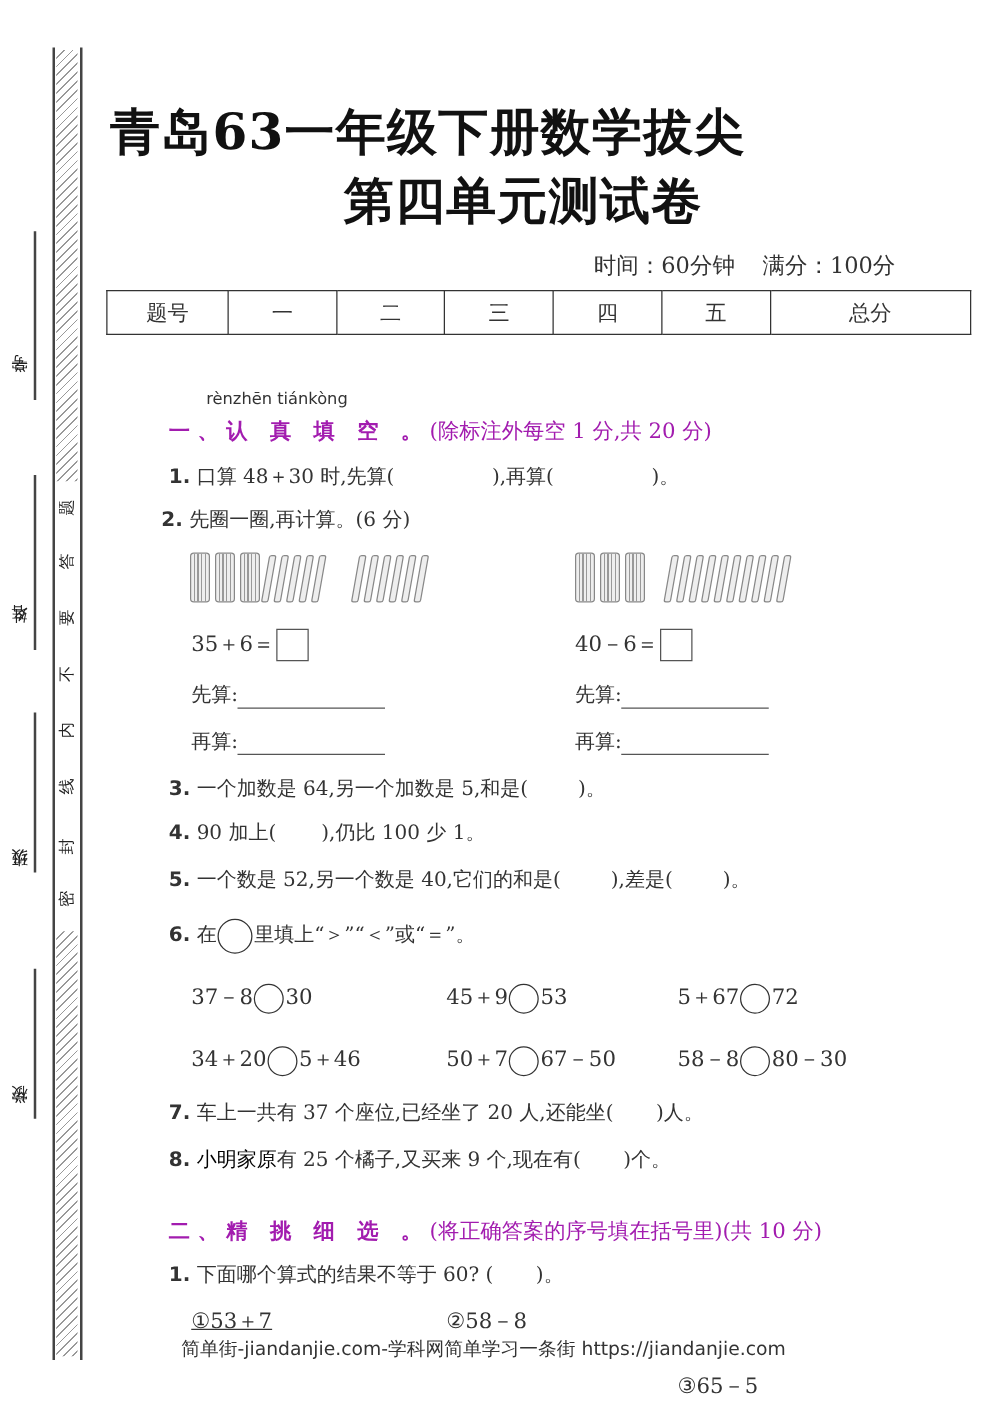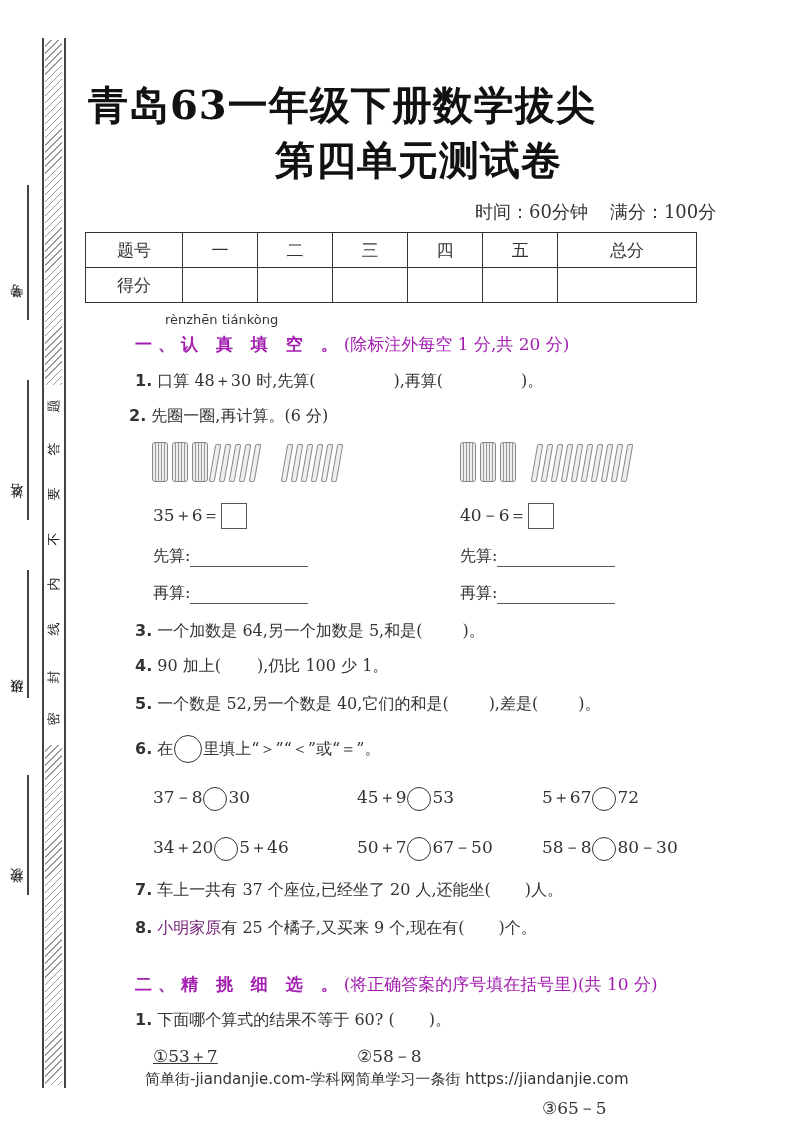--- a/index.html
+++ b/index.html
@@ -15,21 +15,21 @@
   .margin-field-line { position:absolute; left:27px; width:1.5px; background:#444; }
   .seal-char { position:absolute; left:45px; width:17px; text-align:center; font-size:13px;
                color:#222; transform:rotate(-90deg); }
   
   .title1 { left:88px; top:78px; font-size:40px; letter-spacing:1px; font-weight:bold; color:#111; }
   .title2 { left:275px; top:133px; font-size:40px; letter-spacing:1px; font-weight:bold; color:#111; }
   .meta { left:475px; top:200px; font-size:18px; color:#333; }
   .meta span { margin-right:22px; }
   
   table.score { position:absolute; left:85px; top:232px; border-collapse:collapse;
-                width:612px; font-size:17px; }
+                width:692px; font-size:17px; }
   table.score td { border:1.5px solid #333; height:32px; text-align:center; color:#333; }
   table.score td.first { width:94px; }
   
   .pinyin { left:165px; top:312px; font-size:13px; font-family:"DejaVu Sans",sans-serif; color:#333; letter-spacing:0px; }
   .sec-title { font-size:17px; color:#a21caf; }
   .sec-title b { letter-spacing:6px; }
   .q { font-size:16px; color:#333; white-space:nowrap; }
   .q .num { font-weight:bold; font-family:"DejaVu Sans",sans-serif; }
   .blank { display:inline-block; }
   .sticks { position:absolute; height:40px; display:flex; align-items:flex-end; gap:2px; }
@@ -39,21 +39,21 @@
            transform:skewX(-10deg); margin-right:2px; }
   .gap { width:20px; }
   .ansbox { display:inline-block; width:24px; height:24px; border:1.5px solid #555;
             vertical-align:middle; margin-left:2px; }
   .uline { display:inline-block; width:118px; border-bottom:1px solid #555; height:18px; vertical-align:bottom; }
   .circle { display:inline-block; width:22px; height:22px; border:1.5px solid #333; border-radius:50%;
             vertical-align:middle; margin:0 1px; }
   .cmp { position:absolute; font-size:17px; color:#333; white-space:nowrap; }
   .footer { position:absolute; left:145px; top:1070px; font-size:15px; color:#333;
             font-family:"DejaVu Sans",sans-serif; }
-  .sans { font-family:"DejaVu Sans",sans-serif; color:#701a75; }
+  .sans { font-family:"DejaVu Sans",sans-serif; color:#000000; }
 </style>
 </head>
 <body>
 
 <div>
   <div class="margin-line" style="left:42px; top:38px; height:1050px;"></div>
   <div class="margin-line" style="left:64px; top:38px; height:1050px;"></div>
   <div class="hatch" style="top:40px; height:345px;"></div>
   <div class="hatch" style="top:745px; height:340px;"></div>
 
@@ -86,29 +86,20 @@
   <tbody>
       <tr>
     <td class="first">题号</td>
     <td>一</td>
     <td>二</td>
     <td>三</td>
     <td>四</td>
     <td>五</td>
     <td>总分</td>
   </tr>
-  <tr>
-    <td class="first">得分</td>
-    <td></td>
-    <td></td>
-    <td></td>
-    <td></td>
-    <td></td>
-    <td></td>
-  </tr>
 </tbody>
   </table>
 
 <div class="abs pinyin">rènzhēn tiánkòng</div>
 <div class="abs sec-title" style="left:135px; top:333px;">
   <b>一、认 真 填 空 。</b><span>(除标注外每空 1 分,共 20 分)</span>
 </div>
 
 <div class="abs q" style="left:135px; top:371px;">
   <span class="num">1.</span>

